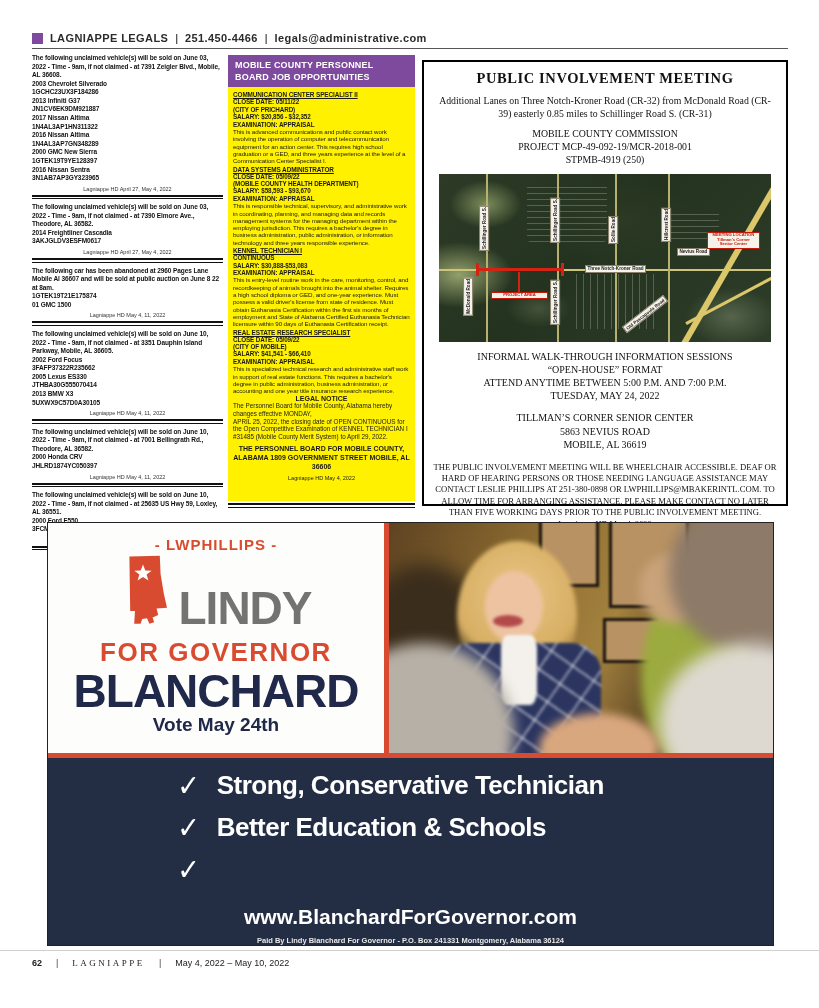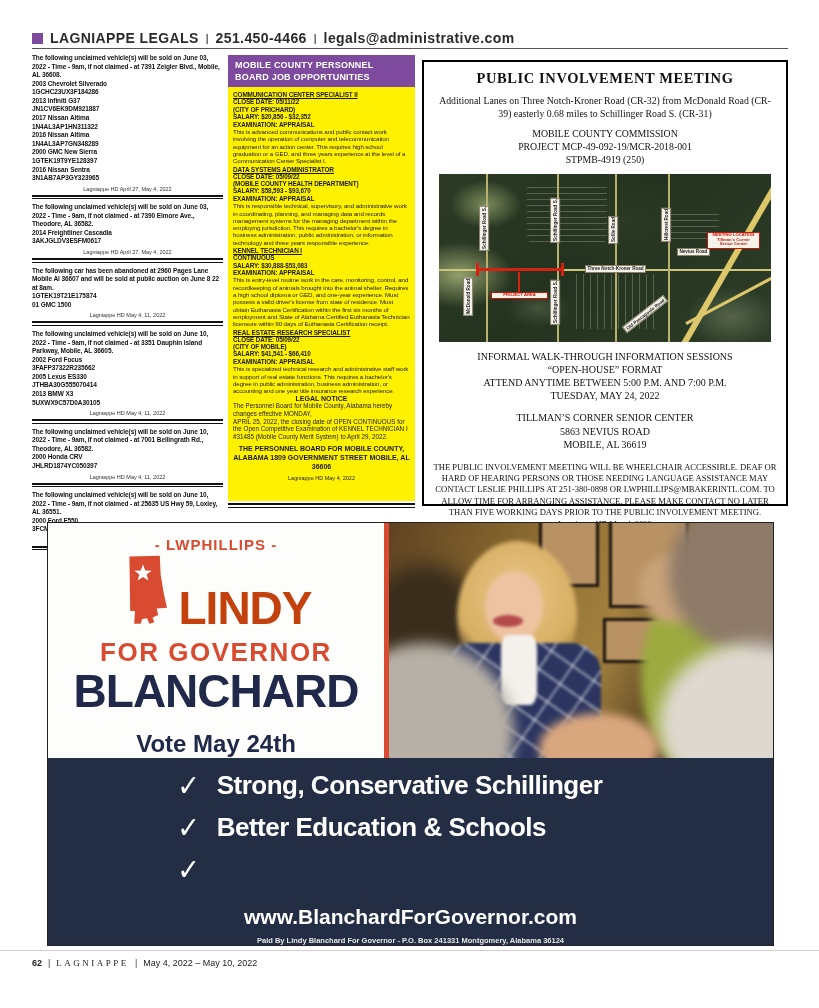--- a/index.html
+++ b/index.html
@@ -3,21 +3,21 @@
 <meta charset="utf-8">
 <style>
   html,body{margin:0;padding:0;background:#e9e9e9;}
   #page{position:relative;width:819px;height:1008px;background:#ffffff;margin:0 auto;
         font-family:"Liberation Sans",sans-serif;color:#1a1a1a;overflow:hidden;}
   .pre{white-space:pre-line;}
 
   
   #masthead{position:absolute;left:32px;top:30px;width:756px;height:16px;display:flex;align-items:center;gap:7px;}
   #masthead .sq{width:11px;height:11px;background:#7d4a9e;}
-  #masthead .t{font-weight:bold;font-size:14px;letter-spacing:.4px;color:#2b2b2b;}
+  #masthead .t{font-weight:bold;font-size:11px;letter-spacing:.4px;color:#2b2b2b;}
   #masthead .sep{color:#555;font-weight:bold;font-size:10px;}
   #head-rule{position:absolute;left:32px;top:48px;width:756px;border-top:1.5px solid #555;}
 
   
   #left-col{position:absolute;left:32px;top:54px;width:191px;}
   .notice{font-size:6.5px;font-weight:bold;line-height:1.32;letter-spacing:-.1px;color:#111;}
   .cite{font-size:5.5px;font-weight:normal;color:#333;text-align:center;margin:3px 0 2px 0;}
   .rule{border-top:2px solid #111;border-bottom:.5px solid #111;height:1.5px;margin:3px 0 4px 0;}
 
   
@@ -66,41 +66,41 @@
   #meet-access{font-size:8.6px;margin:11px 8px 0 8px;line-height:1.3;}
   #meet-cite{font-size:8.3px;margin-top:2px;}
 
   
   #ad{position:absolute;left:47px;top:522px;width:727px;height:424px;border:1.5px solid #222;
       box-sizing:border-box;display:flex;flex-direction:column;background:#fff;}
   #ad-top{display:flex;height:238px;}
   #ad-left{width:336px;background:#fdfdfb;text-align:center;}
   #ad-repub{color:#d94b30;font-weight:800;font-size:15px;letter-spacing:1px;margin-top:13px;}
   #ad-logo-row{display:flex;justify-content:center;align-items:flex-end;gap:6px;margin-top:6px;height:72px;}
-  #ad-first{font-size:46px;font-weight:800;color:#c2410c;letter-spacing:-1px;line-height:.95;}
+  #ad-first{font-size:46px;font-weight:800;color:#737373;letter-spacing:-1px;line-height:.95;}
   #ad-last{font-size:46px;font-weight:800;color:#20294a;letter-spacing:-1px;line-height:.95;margin-top:2px;}
   #ad-office{color:#d94b30;font-size:26px;font-weight:800;letter-spacing:1.5px;margin-top:6px;}
-  #ad-vote{color:#20294a;font-size:24px;font-weight:800;margin-top:16px;}
+  #ad-vote{color:#20294a;font-size:19px;font-weight:800;}
   #ad-vdiv{width:5px;background:#d94b30;}
   #ad-photo{flex:1;position:relative;overflow:hidden;
      background:linear-gradient(115deg,#5f4322 0%,#8a6a30 30%,#a3813e 55%,#42301b 80%,#2c1f10 100%);}
   .frame{position:absolute;background:#1d1610;filter:blur(1px);}
   .frame .inner{position:absolute;left:3px;top:3px;right:3px;bottom:3px;background:#b89263;}
   .blob{position:absolute;border-radius:50%;}
   #ad-hbar{height:5px;background:#d94b30;}
   #ad-bottom{flex:1;background:#232e44;color:#fff;display:flex;flex-direction:column;align-items:center;padding-top:10px;}
   .check-row{display:flex;align-items:center;gap:16px;width:470px;margin-bottom:7px;}
   .check-glyph{font-family:"DejaVu Sans",sans-serif;font-size:30px;font-weight:400;transform:scaleX(.9);}
   .check-text{font-size:26px;font-weight:800;letter-spacing:-.5px;}
   #ad-url{font-size:21px;font-weight:800;margin-top:11px;}
   #ad-paid{font-size:7.5px;font-weight:bold;margin-top:7px;color:#e8e8e8;}
 
   
   #foot-rule{position:absolute;left:0;top:950px;width:819px;border-top:1px solid #cfcfcf;}
-  #footer{position:absolute;left:32px;top:958px;font-size:9px;color:#222;display:flex;gap:6px;align-items:baseline;}
+  #footer{position:absolute;left:32px;top:958px;font-size:9px;color:#222;display:flex;gap:14px;align-items:baseline;}
   #footer .pg{font-weight:bold;}
   #footer .brand{font-family:"Liberation Serif",serif;letter-spacing:2.5px;font-size:9px;}
   #footer .sep{color:#444;}
 </style>
 </head>
 <body>
 
 <div id="page">
 
   <div id="masthead">
@@ -191,21 +191,21 @@
       <div class="ln-body pre">The Personnel Board for Mobile County, Alabama hereby changes effective MONDAY,
 APRIL 25, 2022, the closing date of OPEN CONTINUOUS for the Open Competitive Examination of KENNEL TECHNICIAN I #31485 (Mobile County Merit System) to April 29, 2022.</div>
       <div class="board-addr">THE PERSONNEL BOARD FOR MOBILE COUNTY, ALABAMA 1809 GOVERNMENT STREET MOBILE, AL 36606</div>
       <div class="jobs-cite">Lagniappe HD May 4, 2022</div>
     </div>
   </div>
   <div id="jobs-rule"></div>
 
   <div id="meet-box">
     <div id="meet-title">PUBLIC INVOLVEMENT MEETING</div>
-    <div id="meet-sub">Additional Lanes on Three Notch-Kroner Road (CR-32) from McDonald Road (CR-39) easterly 0.68 miles to Schillinger Road S. (CR-31)</div>
+    <div id="meet-sub">Additional Lanes on Three Notch-Kroner Road (CR-32) from McDonald Road (CR-39) easterly 0.85 miles to Schillinger Road S. (CR-31)</div>
     <div id="meet-comm" class="pre">MOBILE COUNTY COMMISSION
 PROJECT MCP-49-092-19/MCR-2018-001
 STPMB-4919 (250)</div>
 
     <div id="meet-map">
       <div class="sub" style="left:88px;top:8px;width:80px;height:60px;"></div>
       <div class="sub" style="left:130px;top:100px;width:90px;height:55px;"></div>
       <div class="sub" style="left:230px;top:20px;width:50px;height:45px;"></div>
       <div class="road-h"></div>
       <div class="road-v" style="left:47px;"></div>
@@ -283,21 +283,21 @@
         <div class="blob" style="left:-55px;top:120px;width:180px;height:180px;background:#b7b0a6;filter:blur(7px);"></div>
         <div class="blob" style="left:280px;top:-30px;width:160px;height:160px;background:#8d7a68;filter:blur(7px);"></div>
         <div class="blob" style="left:270px;top:120px;width:190px;height:160px;background:#ded9d0;filter:blur(8px);"></div>
         <div class="blob" style="left:150px;top:190px;width:120px;height:70px;background:#d9a77e;filter:blur(5px);"></div>
       </div>
     </div>
     <div id="ad-hbar"></div>
     <div id="ad-bottom">
       <div class="check-row">
         <span class="check-glyph">✓</span>
-        <span class="check-text">Strong, Conservative Schillinger</span>
+        <span class="check-text">Strong, Conservative Technician</span>
       </div>
       <div class="check-row">
         <span class="check-glyph">✓</span>
         <span class="check-text">Better Education &amp; Schools</span>
       </div>
       <div class="check-row">
         <span class="check-glyph">✓</span>
       </div>
       <div id="ad-url">www.BlanchardForGovernor.com</div>
       <div id="ad-paid">Paid By Lindy Blanchard For Governor - P.O. Box 241331 Montgomery, Alabama 36124</div>

